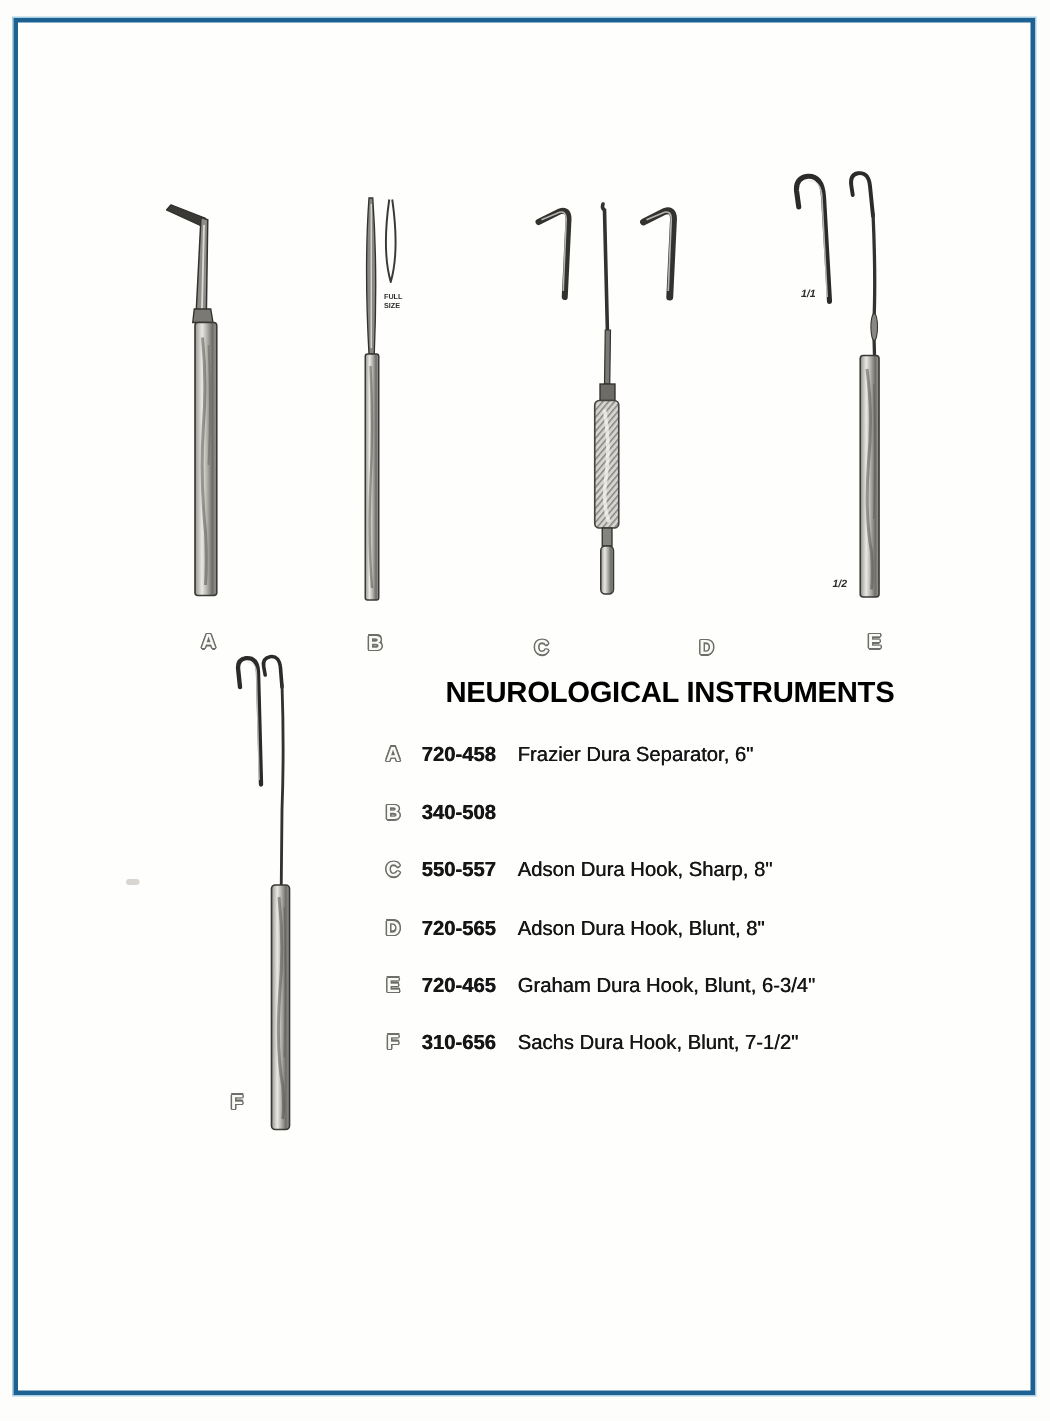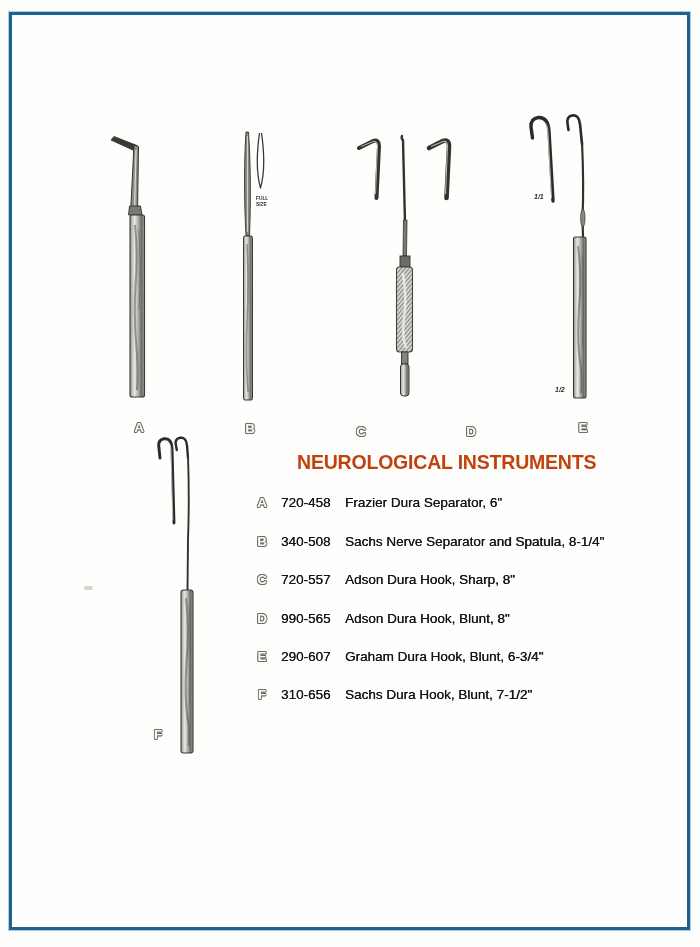--- a/index.html
+++ b/index.html
@@ -19,38 +19,38 @@
     box-shadow: 0 0 0 1px #aacfe2;
     background: #fefefd;
   }
   .abs { position: absolute; }
   .page-title {
     position: absolute;
     left: 297px; top: 451px;
     font-size: 19.5px;
     font-weight: bold;
     letter-spacing: -0.2px;
-    color: #c2410c;
+    color: #000000;
     white-space: nowrap;
   }
   .catalog-row {
     position: absolute;
     left: 253px;
     width: 340px; height: 18px;
     font-size: 13.5px;
     line-height: 18px;
     white-space: nowrap;
     color: #161616;
     text-shadow: 0.3px 0 0 #161616;
   }
   .catalog-row .item-letter {
     position: absolute; left: 0; top: 0;
     width: 18px; text-align: center;
   }
-  .catalog-row .item-code { position: absolute; left: 28px; top: 0; }
+  .catalog-row .item-code { position: absolute; left: 28px; top: 0; font-weight: bold; }
   .catalog-row .item-desc { position: absolute; left: 92px; top: 0; }
   .hollow {
     font-weight: bold;
     font-size: 13.5px;
     color: #fafaf5;
     text-shadow:
       -1px 0 0 #6d6d6b, 1px 0 0 #6d6d6b, 0 -1px 0 #6d6d6b, 0 1px 0 #6d6d6b,
       -0.7px -0.7px 0 #6d6d6b, 0.7px 0.7px 0 #6d6d6b,
       -0.7px 0.7px 0 #6d6d6b, 0.7px -0.7px 0 #6d6d6b;
   }
@@ -178,35 +178,34 @@
 <div class="page-title">NEUROLOGICAL INSTRUMENTS</div>
 
 <div class="catalog-row" style="top:494px;">
   <span class="item-letter hollow">A</span>
   <span class="item-code">720-458</span>
   <span class="item-desc">Frazier Dura Separator, 6"</span>
 </div>
 <div class="catalog-row" style="top:533px;">
   <span class="item-letter hollow">B</span>
   <span class="item-code">340-508</span>
-  <span class="item-desc">Sachs Nerve Separator and Spatula, 8-1/4"</span>
 </div>
 <div class="catalog-row" style="top:571px;">
   <span class="item-letter hollow">C</span>
-  <span class="item-code">720-557</span>
+  <span class="item-code">550-557</span>
   <span class="item-desc">Adson Dura Hook, Sharp, 8"</span>
 </div>
 <div class="catalog-row" style="top:610px;">
   <span class="item-letter hollow">D</span>
-  <span class="item-code">990-565</span>
+  <span class="item-code">720-565</span>
   <span class="item-desc">Adson Dura Hook, Blunt, 8"</span>
 </div>
 <div class="catalog-row" style="top:648px;">
   <span class="item-letter hollow">E</span>
-  <span class="item-code">290-607</span>
+  <span class="item-code">720-465</span>
   <span class="item-desc">Graham Dura Hook, Blunt, 6-3/4"</span>
 </div>
 <div class="catalog-row" style="top:686px;">
   <span class="item-letter hollow">F</span>
   <span class="item-code">310-656</span>
   <span class="item-desc">Sachs Dura Hook, Blunt, 7-1/2"</span>
 </div>
 
 <div class="smudge"></div>
 

